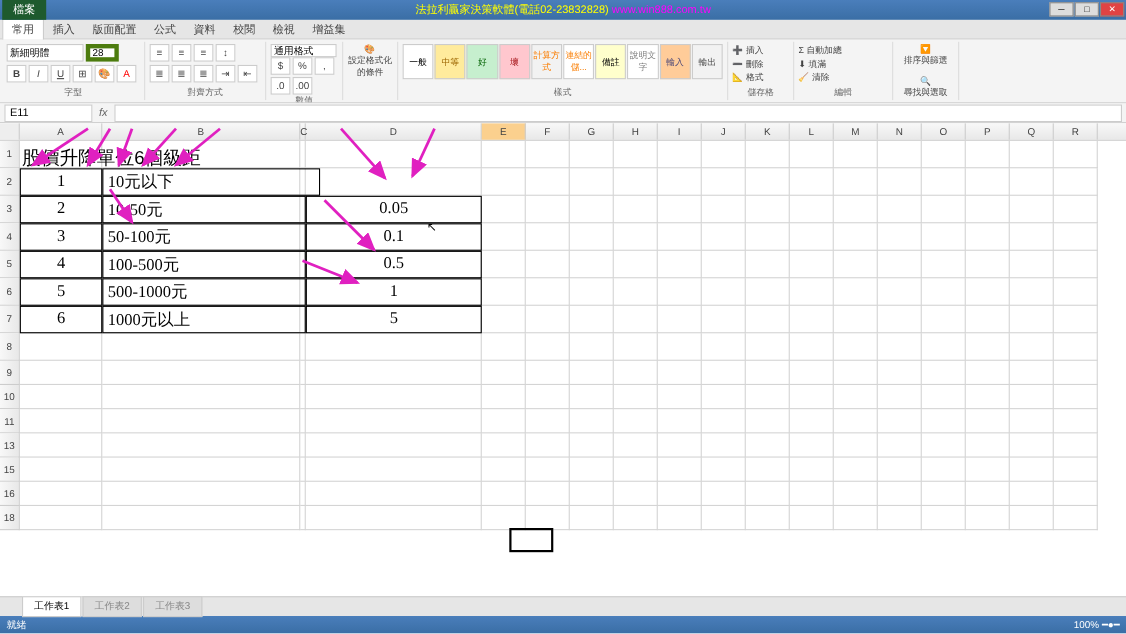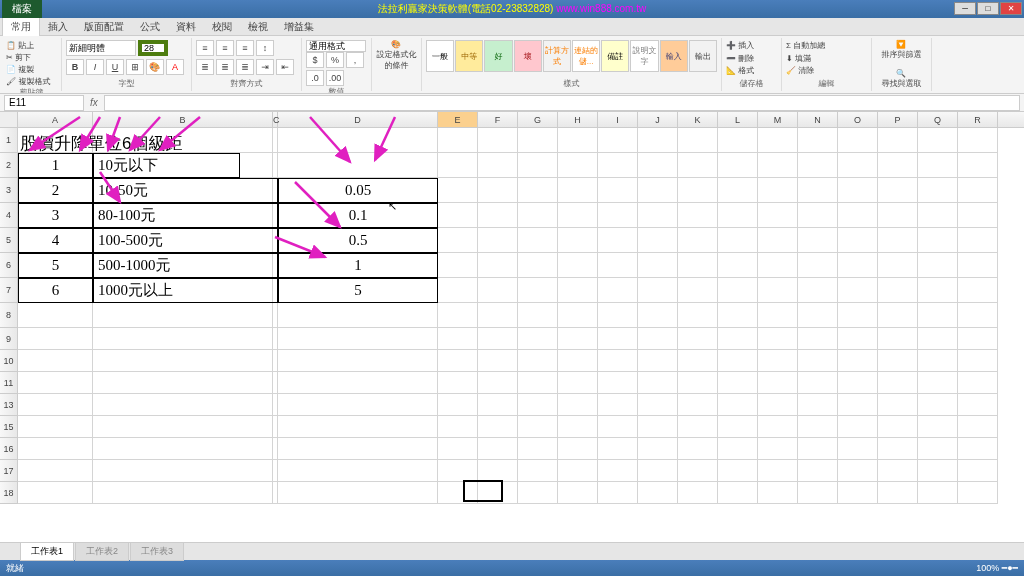--- a/index.html
+++ b/index.html
@@ -68,29 +68,20 @@
     <div class="menu-item">插入</div>
     <div class="menu-item">版面配置</div>
     <div class="menu-item">公式</div>
     <div class="menu-item">資料</div>
     <div class="menu-item">校閱</div>
     <div class="menu-item">檢視</div>
     <div class="menu-item">增益集</div>
   </div>
 
 <div class="ribbon">
-  <div class="ribbon-group" style="width:60px">
-    <div class="ribbon-icons" style="flex-direction:column;align-items:flex-start;gap:1px">
-      <div style="font-size:8px">📋 <span>貼上</span></div>
-      <div style="font-size:8px">✂ <span>剪下</span></div>
-      <div style="font-size:8px">📄 <span>複製</span></div>
-      <div style="font-size:8px">🖌 <span>複製格式</span></div>
-    </div>
-    <div class="ribbon-group-label">剪貼簿</div>
-  </div>
   <div class="ribbon-group" style="width:130px">
     <div class="ribbon-icons">
       <input class="font-select" value="新細明體" style="">
       <input class="size-select" value="28" style="">
     </div>
     <div class="ribbon-icons">
       <span class="ribbon-btn" style="font-weight:bold">B</span>
       <span class="ribbon-btn" style="font-style:italic">I</span>
       <span class="ribbon-btn" style="text-decoration:underline">U</span>
       <span class="ribbon-btn">⊞</span>
@@ -479,41 +470,20 @@
         <div class="cell" style="width: 40px;"></div>
         <div class="cell" style="width: 40px;"></div>
         <div class="cell" style="width: 40px;"></div>
         <div class="cell" style="width: 40px;"></div>
         <div class="cell" style="width: 40px;"></div>
         <div class="cell" style="width: 40px;"></div>
         <div class="cell" style="width: 40px;"></div>
         <div class="cell" style="width: 40px;"></div>
       </div>
       <div class="row">
-        <div class="row-h">17</div>
-        <div class="cell" style="width: 75px;"></div>
-        <div class="cell" style="width: 180px;"></div>
-        <div class="cell" style="width: 5px;"></div>
-        <div class="cell" style="width: 160px;"></div>
-        <div class="cell" style="width: 40px;"></div>
-        <div class="cell" style="width: 40px;"></div>
-        <div class="cell" style="width: 40px;"></div>
-        <div class="cell" style="width: 40px;"></div>
-        <div class="cell" style="width: 40px;"></div>
-        <div class="cell" style="width: 40px;"></div>
-        <div class="cell" style="width: 40px;"></div>
-        <div class="cell" style="width: 40px;"></div>
-        <div class="cell" style="width: 40px;"></div>
-        <div class="cell" style="width: 40px;"></div>
-        <div class="cell" style="width: 40px;"></div>
-        <div class="cell" style="width: 40px;"></div>
-        <div class="cell" style="width: 40px;"></div>
-        <div class="cell" style="width: 40px;"></div>
-      </div>
-      <div class="row">
         <div class="row-h">18</div>
         <div class="cell" style="width: 75px;"></div>
         <div class="cell" style="width: 180px;"></div>
         <div class="cell" style="width: 5px;"></div>
         <div class="cell" style="width: 160px;"></div>
         <div class="cell" style="width: 40px;"></div>
         <div class="cell" style="width: 40px;"></div>
         <div class="cell" style="width: 40px;"></div>
         <div class="cell" style="width: 40px;"></div>
         <div class="cell" style="width: 40px;"></div>
@@ -526,30 +496,30 @@
         <div class="cell" style="width: 40px;"></div>
         <div class="cell" style="width: 40px;"></div>
         <div class="cell" style="width: 40px;"></div>
       </div>
     </div>
 
   <div class="data-title">股價升降單位6個級距</div>
   <div class="data-table" id="data-table" style="top:41px">
       <div class="trow">
         <div class="tcell center" style="width: 75px;">1</div>
-        <div class="tcell" style="width: 147px; text-align: center;">10元以下</div>
+        <div class="tcell" style="width: 198px; text-align: center;">10元以下</div>
       </div>
       <div class="trow">
         <div class="tcell center" style="width: 75px;">2</div>
         <div class="tcell" style="width: 185px;">10-50元</div>
         <div class="tcell center" style="width: 160px;">0.05</div>
       </div>
       <div class="trow">
         <div class="tcell center" style="width: 75px;">3</div>
-        <div class="tcell" style="width: 185px;">80-100元</div>
+        <div class="tcell" style="width: 185px;">50-100元</div>
         <div class="tcell center" style="width: 160px;">0.1</div>
       </div>
       <div class="trow">
         <div class="tcell center" style="width: 75px;">4</div>
         <div class="tcell" style="width: 185px;">100-500元</div>
         <div class="tcell center" style="width: 160px;">0.5</div>
       </div>
       <div class="trow">
         <div class="tcell center" style="width: 75px;">5</div>
         <div class="tcell" style="width: 185px;">500-1000元</div>

